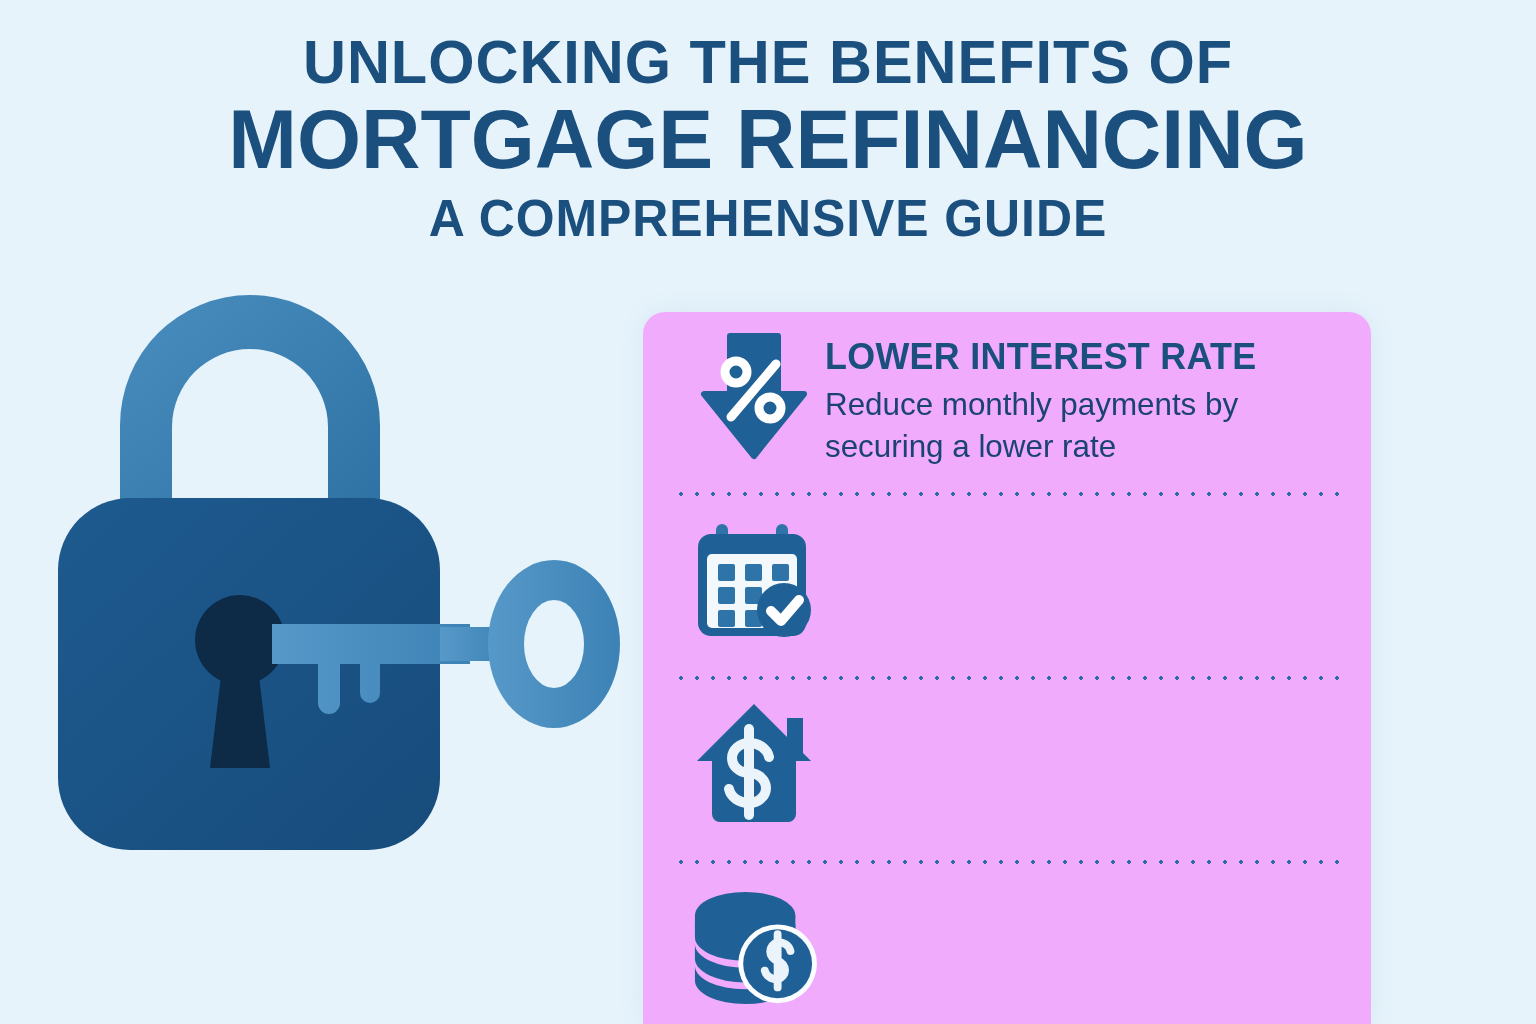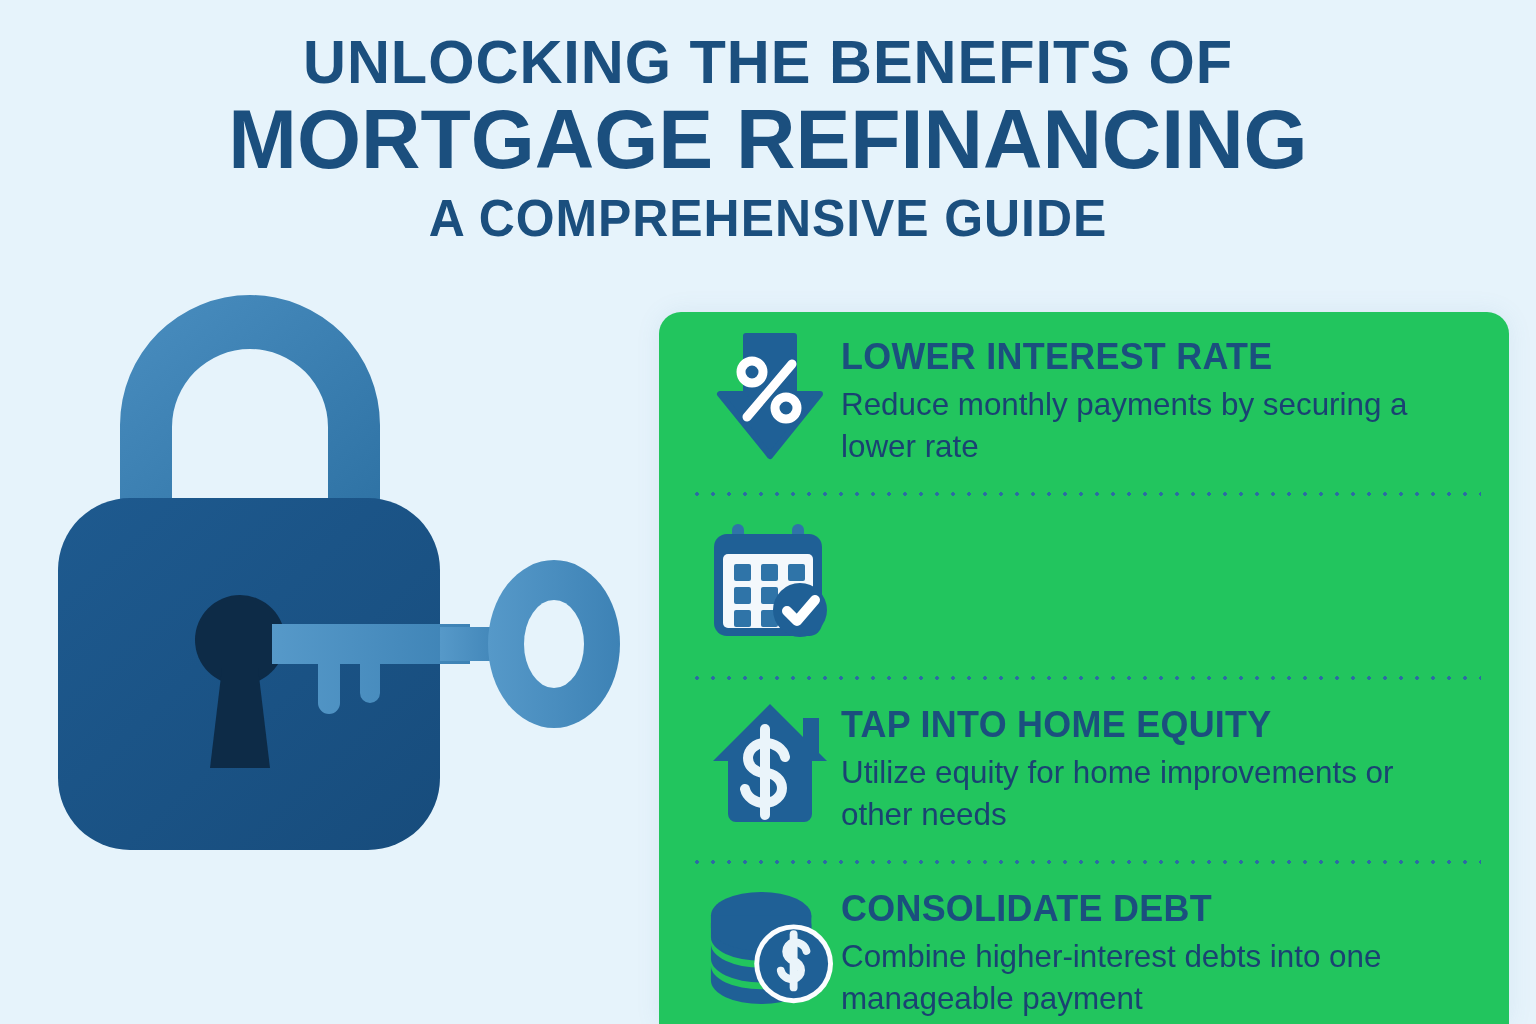--- a/index.html
+++ b/index.html
@@ -62,27 +62,26 @@
     width: 600px;
     height: 580px;
   }
   .lock-area svg { display: block; }
 
   
   .benefits-card {
     position: absolute;
     left: 643px;
     top: 312px;
-    width: 850px;
+    width: 728px;
     height: 712px;
-    background: #22c55e;
+    background: #f0abfc;
     border-radius: 22px 22px 0 0;
     box-shadow: 0 0 24px rgba(90, 140, 180, 0.10);
     overflow: hidden;
-    margin-left: 16px;
   }
   .benefit-list {
     padding: 0;
     margin: 0;
     list-style: none;
   }
   .benefit-item {
     display: flex;
     align-items: flex-start;
     padding: 0 30px 0 48px;
@@ -239,24 +238,20 @@
           <path d="M 59 2 L 92 35 L 92 16 L 108 16 L 108 51 L 116 59
                    L 101 59 L 101 112 A 8 8 0 0 1 93 120 L 25 120
                    A 8 8 0 0 1 17 112 L 17 59 L 2 59 Z" fill="#1f6096"></path>
           <g fill="none" stroke="#eaf4fa" stroke-width="10" stroke-linecap="round">
             <path d="M 74 55 A 20 17 0 0 0 54 41 A 17 15 0 0 0 54 71
                      A 17 15 0 0 1 54 101 A 20 17 0 0 1 34 87"></path>
             <line x1="54" y1="27" x2="54" y2="113"></line>
           </g>
         </svg>
       </div>
-      <div class="benefit-text">
-        <div class="benefit-title">Tap Into Home Equity</div>
-        <div class="benefit-desc">Utilize equity for home improvements or other needs</div>
-      </div>
     </li>
 
     <div class="divider"></div>
 
     <li class="benefit-item last">
       <div class="benefit-icon">
         <svg width="128" height="122" viewBox="0 0 128 122" xmlns="http://www.w3.org/2000/svg">
           <g fill="#1f6096">
             <path d="M 4 94 A 51 24 0 0 0 106 94 L 106 79 A 51 24 0 0 1 4 79 Z"></path>
             <path d="M 4 72 A 51 24 0 0 0 106 72 L 106 57 A 51 24 0 0 1 4 57 Z"></path>
@@ -266,20 +261,16 @@
           </g>
           <circle cx="88" cy="77" r="40" fill="#fbfdff"></circle>
           <circle cx="88" cy="77" r="35" fill="#1f6096"></circle>
           <g fill="none" stroke="#eaf4fa" stroke-width="8" stroke-linecap="round">
             <path d="M 101 64 A 13 11 0 0 0 88 55 A 11 10 0 0 0 88 74
                      A 11 10 0 0 1 88 93 A 13 11 0 0 1 75 84"></path>
             <line x1="88" y1="47" x2="88" y2="101"></line>
           </g>
         </svg>
       </div>
-      <div class="benefit-text">
-        <div class="benefit-title">Consolidate Debt</div>
-        <div class="benefit-desc">Combine higher-interest debts into one manageable payment</div>
-      </div>
     </li>
 
   </ul>
 </div>
 
 </body></html>

